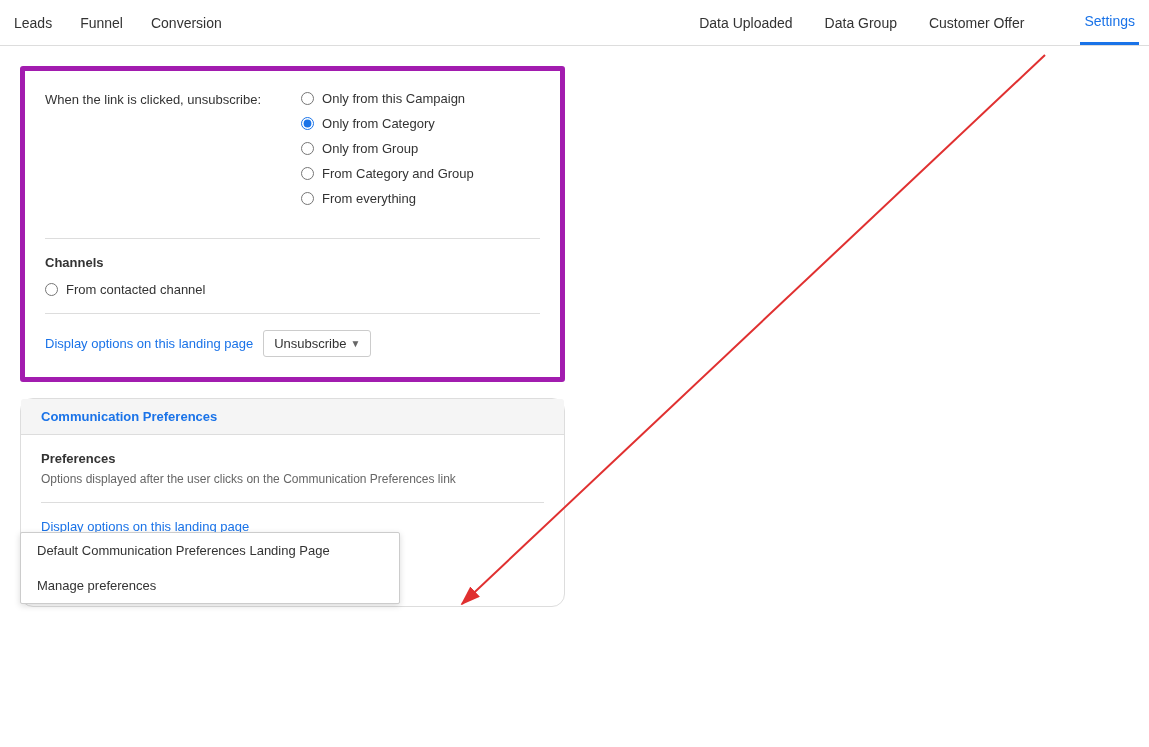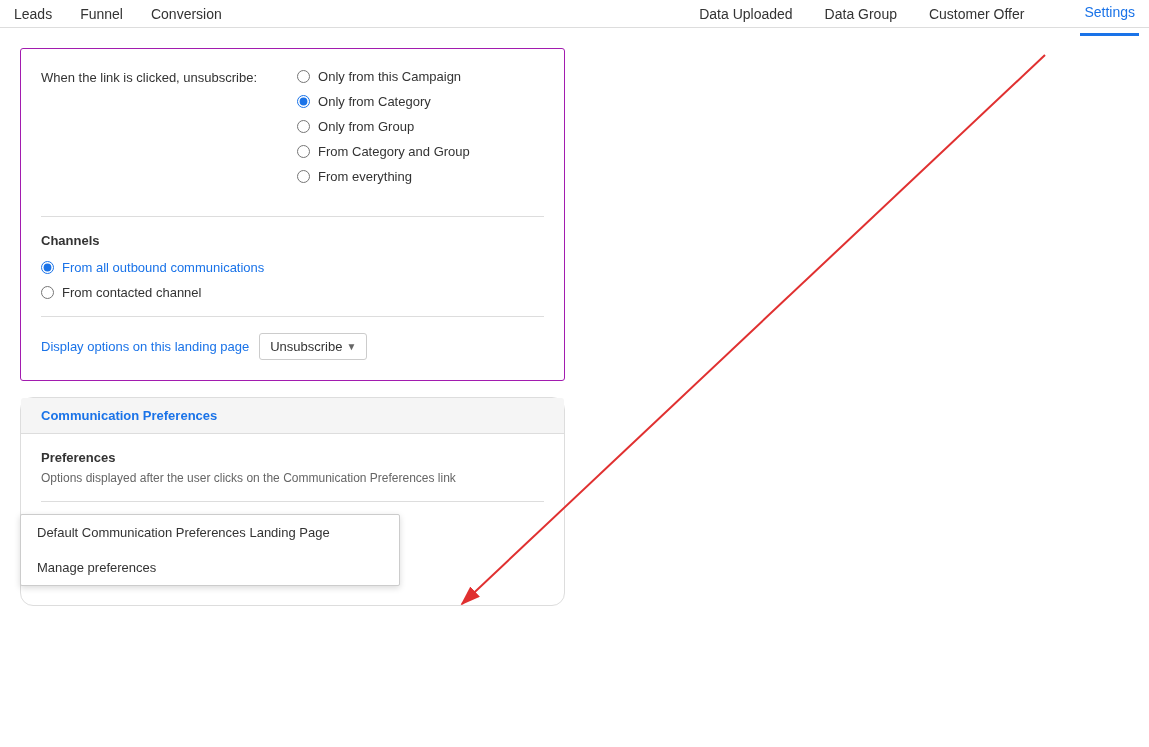--- a/index.html
+++ b/index.html
@@ -12,21 +12,21 @@
       height: 747px;
       overflow: hidden;
       position: relative;
     }
 
     
     .top-nav {
       display: flex;
       align-items: center;
       border-bottom: 1px solid #ddd;
-      height: 28px;
+      height: 46px;
       padding: 0 10px;
       position: relative;
     }
     .nav-left {
       display: flex;
       align-items: center;
       gap: 20px;
     }
     .nav-right {
       display: flex;
@@ -54,21 +54,21 @@
     }
 
     
     .main-content {
       padding: 20px 20px 0 20px;
       position: relative;
     }
 
     
     .section-card {
-      border: 1px solid #a21caf;
+      border: 5px solid #a21caf;
       border-radius: 3px;
       padding: 20px;
       margin-bottom: 16px;
       background: #fff;
       max-width: 545px;
     }
 
     
     .label-text {
       font-size: 13px;
@@ -270,24 +270,20 @@
           <span>From everything</span>
         </label>
       </div>
     </div>
 
     <hr class="section-divider">
 
     <div class="channels-title">Channels</div>
     <div class="radio-group">
       <label class="radio-item">
-        <input type="radio" name="channel" checked="" style="">
-        <span style="color:#1a73e8;">From all outbound communications</span>
-      </label>
-      <label class="radio-item">
         <input type="radio" name="channel" style="">
         <span>From contacted channel</span>
       </label>
     </div>
 
     <hr class="section-divider">
 
     <div class="display-options-row">
       <span>Display options on this landing page</span>
       <button class="dropdown-button">

